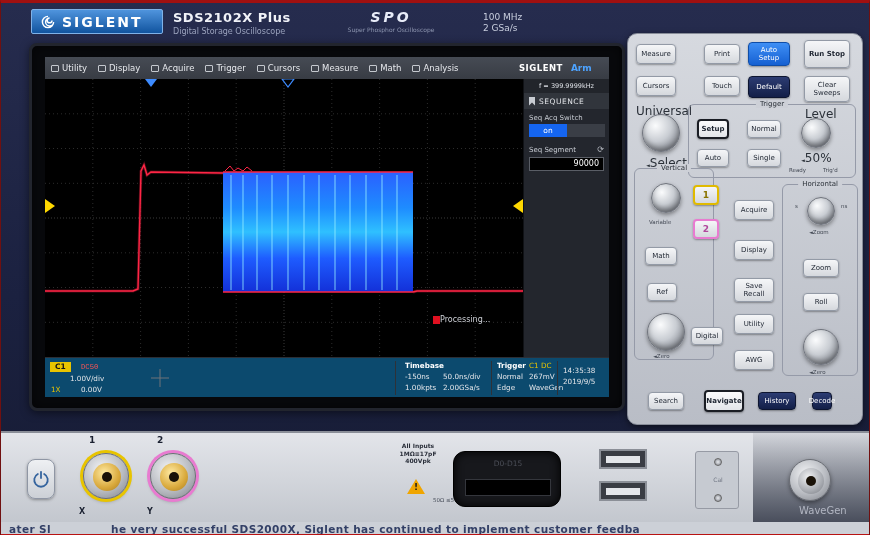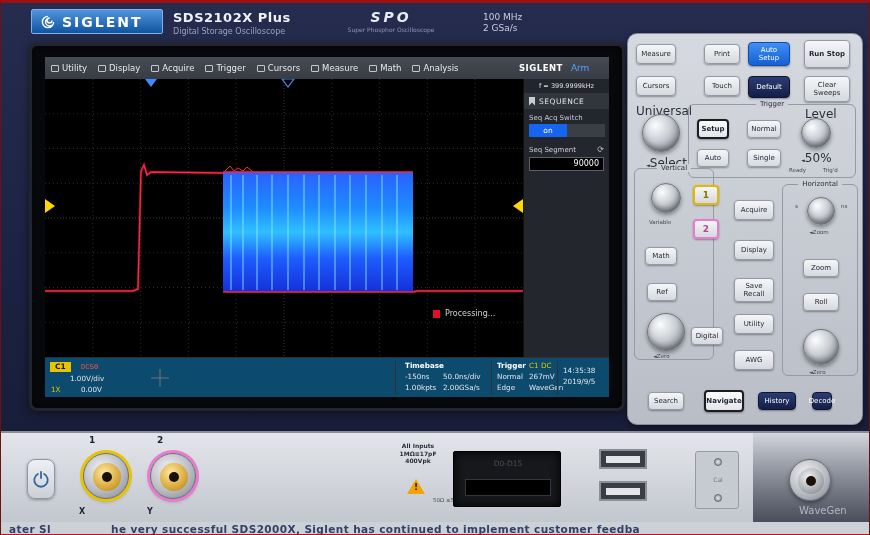--- a/index.html
+++ b/index.html
@@ -27,39 +27,39 @@
   #screen-bezel { position:absolute; left:28px; top:40px; width:596px; height:368px;
     background:#08090c; border:3px solid #22252e; border-radius:8px;
     box-shadow:0 0 12px rgba(0,0,0,.6) inset, 0 2px 8px rgba(0,0,0,.5); }
   #screen { position:absolute; left:44px; top:54px; width:564px; height:340px; background:#000; overflow:hidden; }
   #menubar { position:absolute; left:0; top:0; width:564px; height:22px; background:linear-gradient(#464b54,#383c44);
     display:flex; align-items:center; padding:0 6px; gap:11px; }
   .menu-item { display:flex; align-items:center; gap:3px; color:#e6e8ec; font-size:8.5px; cursor:pointer; }
   .mi { width:8px; height:7px; border:1px solid #c4c8ce; border-radius:1px; display:inline-block; }
   #menubar .brandzone { margin-left:auto; display:flex; align-items:center; gap:8px; width:84px; }
   #menubar .scr-brand { color:#fff; font-weight:bold; font-size:8.5px; letter-spacing:0.5px; }
-  #menubar .arm { color:#4da3ff; font-weight:normal; font-size:9px; }
+  #menubar .arm { color:#4da3ff; font-weight:bold; font-size:9px; }
   #freq-row { position:absolute; right:0; top:22px; width:86px; height:14px; background:#22252b;
     border-left:1px solid #101216; color:#dfe2e8; font-size:6.5px; display:flex; align-items:center; justify-content:center; }
   #seq-panel { position:absolute; right:0; top:36px; width:86px; height:264px; background:#23262d; border-left:1px solid #101216; }
   #seq-header { height:16px; background:#31353c; display:flex; align-items:center; gap:4px; padding:0 5px;
     color:#e2e4e8; font-size:7.5px; letter-spacing:0.5px; }
   .bookmark { width:6px; height:9px; background:#c8ccd2; clip-path:polygon(0 0,100% 0,100% 100%,50% 68%,0 100%); }
   .seq-label { display:block; color:#c9cdd4; font-size:7px; padding:5px 5px 2px 5px; }
   #seq-on-row { margin:0 5px; width:76px; height:13px; background:#3a3e46; }
   #seq-on { width:38px; height:13px; background:#1565f0; color:#fff; font-size:7.5px;
     display:flex; align-items:center; justify-content:center; cursor:pointer; }
   #seq-seg-row { display:flex; align-items:center; justify-content:space-between; padding:8px 5px 2px 5px; }
   #seq-seg-row .seq-label2 { color:#c9cdd4; font-size:7px; }
   .refresh-icon { color:#b8bcc4; font-size:8px; }
   .refresh-icon::before { content:"\27F3"; }
   #seq-value { margin:1px 5px; height:14px; background:#000; border:1px solid #5a5e66; color:#fff;
     font-size:8px; text-align:right; padding:1px 4px 0 0; cursor:pointer; }
   #waveform { position:absolute; left:0; top:22px; }
-  #processing { position:absolute; left:388px; top:252px; display:flex; align-items:center; gap:5px; }
+  #processing { position:absolute; left:388px; top:258px; display:flex; align-items:center; }
   #processing .sq { width:7px; height:8px; background:#e01020; }
   #processing .ptxt { color:#cfd2d8; font-size:8px; }
   
   #statusbar { position:absolute; left:0; top:300px; width:564px; height:40px; background:#0c4a6e; border-top:1px solid #2c2f36; }
   #statusbar .st { position:absolute; color:#e4e6ea; font-size:7.2px; white-space:nowrap; }
   #statusbar .bold { font-weight:bold; color:#fff; }
   #statusbar .red { color:#ff5555;font-family:Liberation Mono, monospace; }
   #statusbar .yellow { color:#e8c400; }
   .chip { position:absolute; background:#e8c400; color:#141414; font-weight:bold; font-size:7.5px;
     padding:1px 5px; line-height:8px; cursor:pointer; }
@@ -101,21 +101,21 @@
   .bnc.ring2 { box-shadow:0 0 0 3px #e87bd0, 0 2px 4px rgba(0,0,0,.4); }
   .clabel { position:absolute; color:#1a2030; font-weight:bold; font-size:9px; }
   .clabel.small { font-size:8px; }
   #inputs-note { position:absolute; left:386px; top:9px; width:62px; text-align:center; }
   #inputs-note div { font-size:6px; font-weight:bold; color:#2a2f3a; line-height:7.5px; }
   #warn-tri { position:absolute; left:406px; top:46px; width:0; height:0;
     border-left:9px solid transparent; border-right:9px solid transparent; border-bottom:15px solid #f0a500; }
   #warn-tri::after { content:"!"; position:absolute; left:-2px; top:3px; font-size:9px; font-weight:bold; color:#1a1a1a; }
   #impedance { position:absolute; left:432px; top:64px; font-size:5.5px; color:#4a505c; }
   #digital-conn { position:absolute; left:452px; top:18px; width:108px; height:56px; background:#17181c;
-    border:1px solid #000; border-radius:2px; box-shadow:inset 0 0 10px #000; }
+    border:1px solid #000; border-radius:12px; box-shadow:inset 0 0 10px #000; }
   #digital-conn .dlabel { position:absolute; left:0; top:7px; width:108px; text-align:center; color:#4c4f58; font-size:7.5px; }
   #digital-conn .slot { position:absolute; left:11px; top:27px; width:86px; height:17px; background:#000; border:1px solid #34363c; }
   .usb { position:absolute; left:598px; width:48px; height:20px; background:#3a3d44; border:2px solid #8b8f97; }
   .usb .tongue { margin:5px auto 0 auto; width:34px; height:7px; background:#e4e6ea; }
   #cal-area { position:absolute; left:694px; top:18px; width:44px; height:58px; background:#c6cad1;
     border:1px solid #969aa4; border-radius:3px; }
   #cal-area .pin { position:absolute; left:18px; width:8px; height:8px; border-radius:50%;
     background:radial-gradient(#e8eaee,#7e828a); border:1px solid #666; }
   #cal-area .cal-txt { position:absolute; left:0; top:24px; width:44px; text-align:center; font-size:6px; color:#6f7582; }
   #wavegen-zone { position:absolute; left:752px; top:0; width:116px; height:91px;

